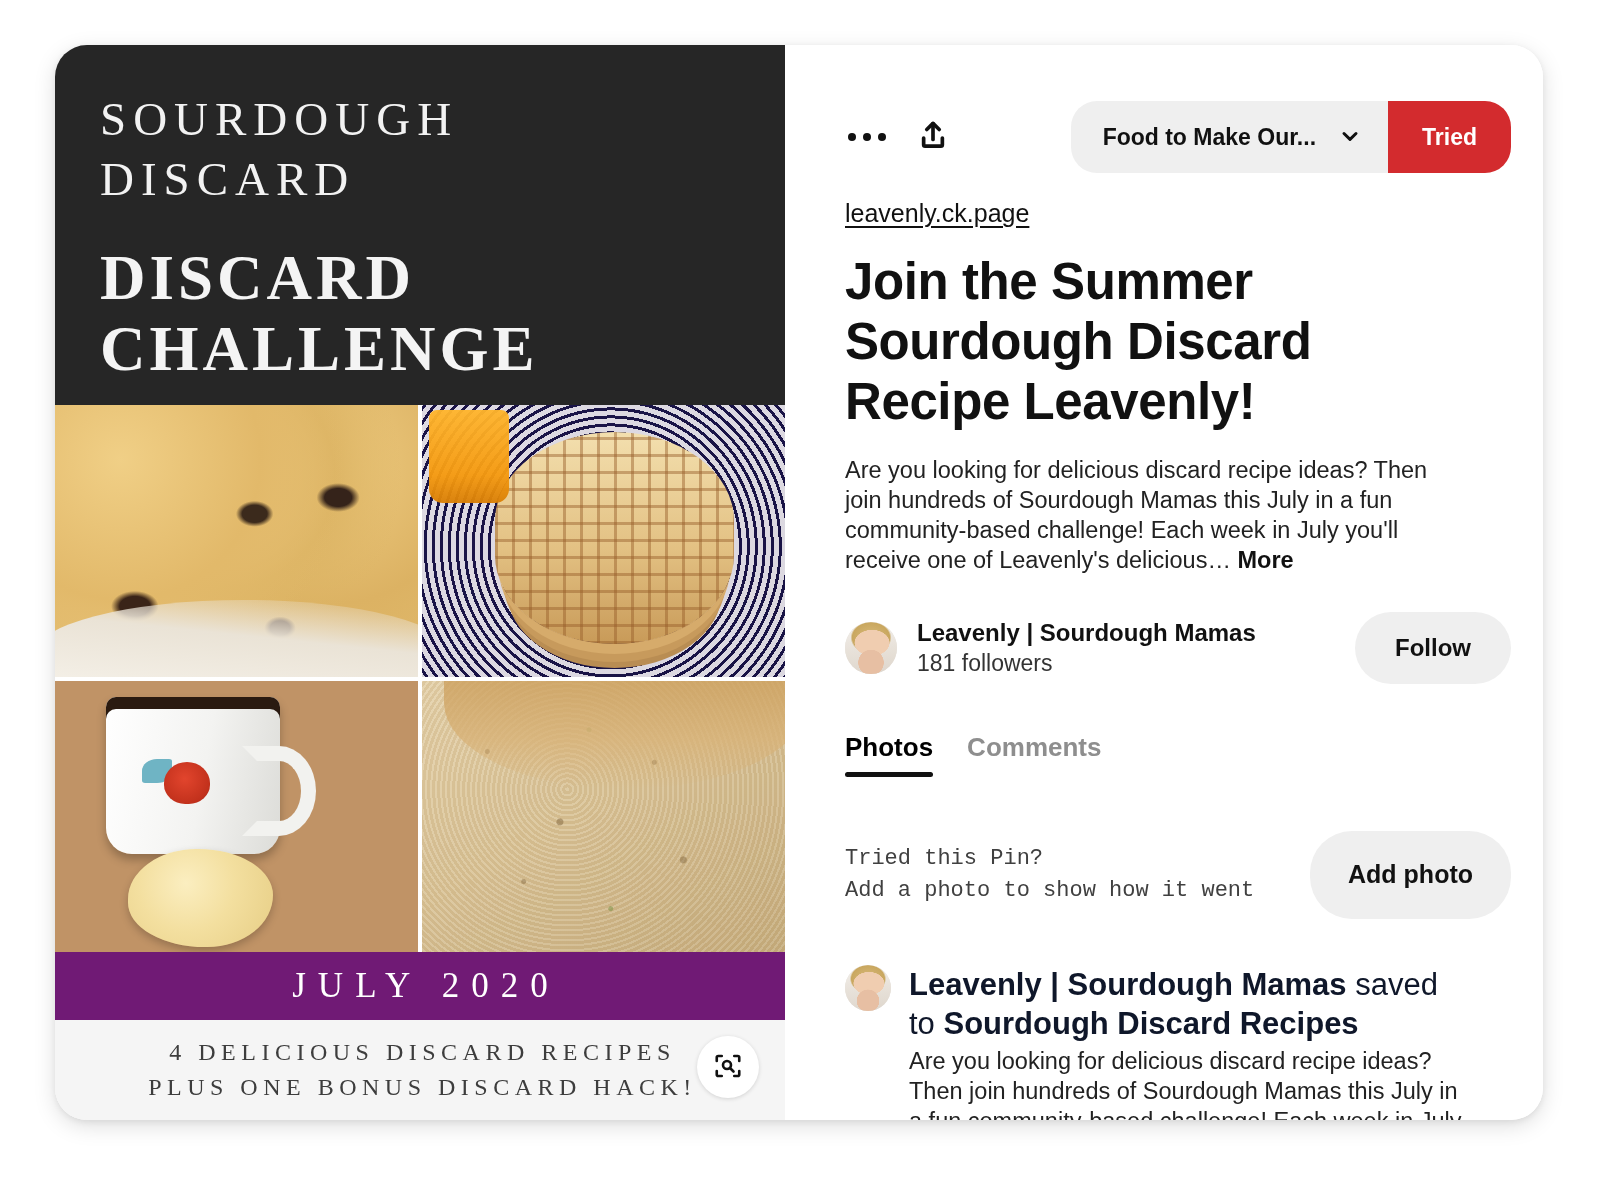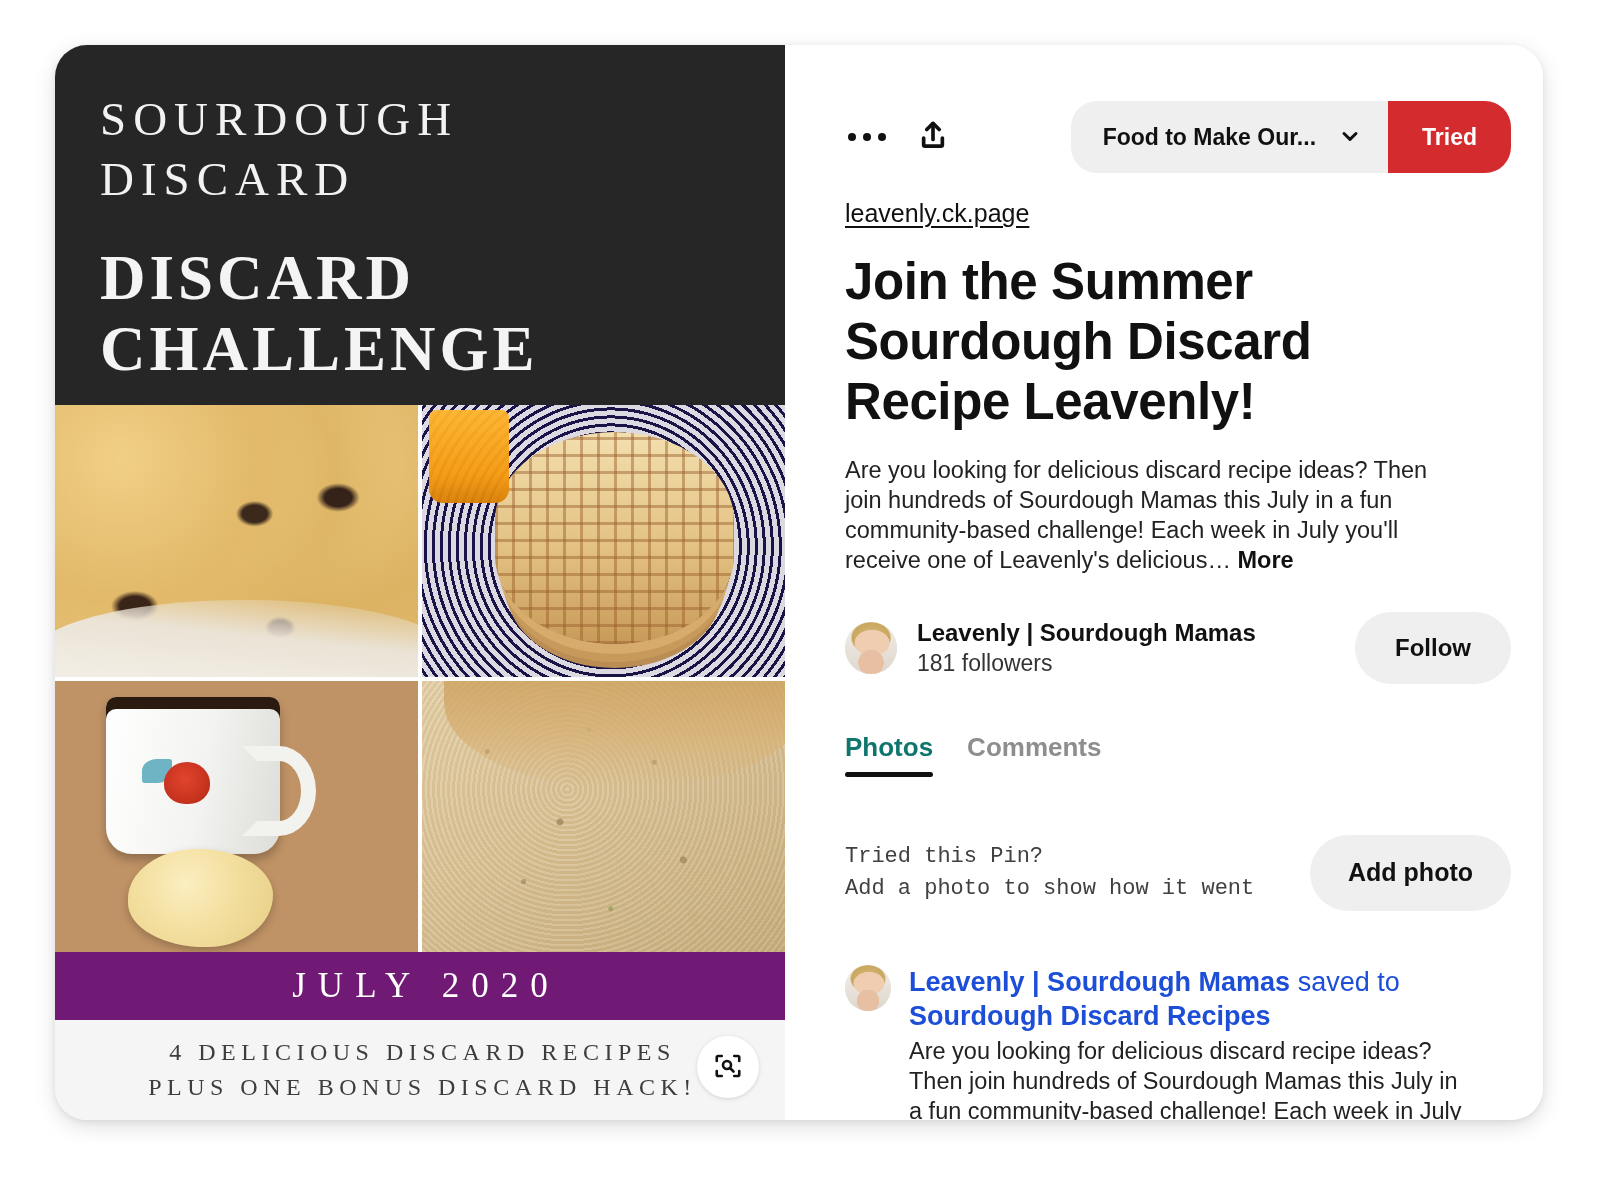--- a/index.html
+++ b/index.html
@@ -366,55 +366,55 @@
   }
   .tab {
     background: none; border: none;
     font-family: "Liberation Sans", sans-serif;
     font-size: 26px; font-weight: 700;
     color: #8e8e8e;
     padding: 0 0 14px 0;
     cursor: pointer;
     position: relative;
   }
-  .tab.active { color: #0f766e; text-align: right; }
+  .tab.active { color: #000000; text-align: right; }
   .tab.active::after {
     content:"";
     position:absolute; left:0; right:0; bottom:0;
     height: 5px; background: #111111; border-radius: 3px;
   }
 
   .tried-row {
     margin-top: 54px;
     display: flex;
     align-items: center;
     min-height: 84px;
   }
   .tried-text { font-size: 22px; line-height: 1.45; color: #404040; font-family: Liberation Mono, monospace; }
   .add-photo-btn {
     margin-left: auto;
     background: #efefef;
     border: none;
     border-radius: 42px;
-    height: 76px;
+    height: 88px;
     padding: 0 38px;
     font-size: 25px; font-weight: 700; color: #111111;
     cursor: pointer;
     font-family: "Liberation Sans", sans-serif;
   }
 
   .saved-block {
     position: absolute;
     left: 60px; right: 60px;
     top: 920px;
     display: flex;
   }
   .saved-body { margin-left: 18px; max-width: 560px; }
   .saved-head {
-    font-size: 27px; line-height: 1.26; color: #1d4ed8;
+    font-size: 31px; line-height: 1.26; color: #0f172a;
   }
   .saved-head b { font-weight: 700; }
   .saved-head span { font-weight: 400; }
   .saved-desc {
     margin-top: 4px;
     font-size: 23.5px; line-height: 1.27; color: #222222;
   }
 </style>
 </head>
 <body>

